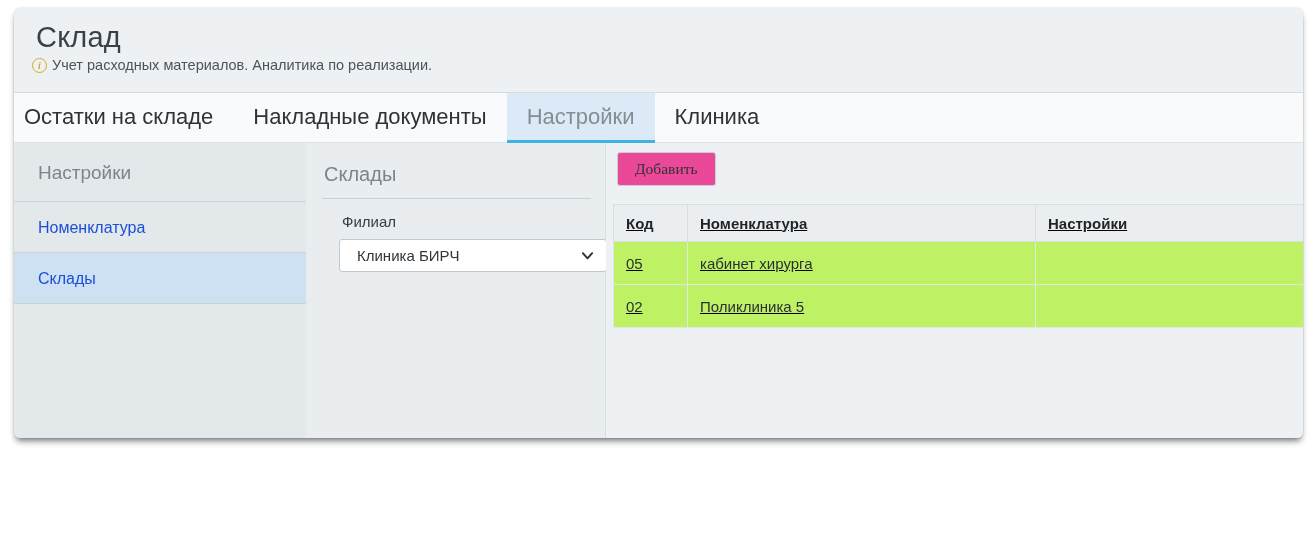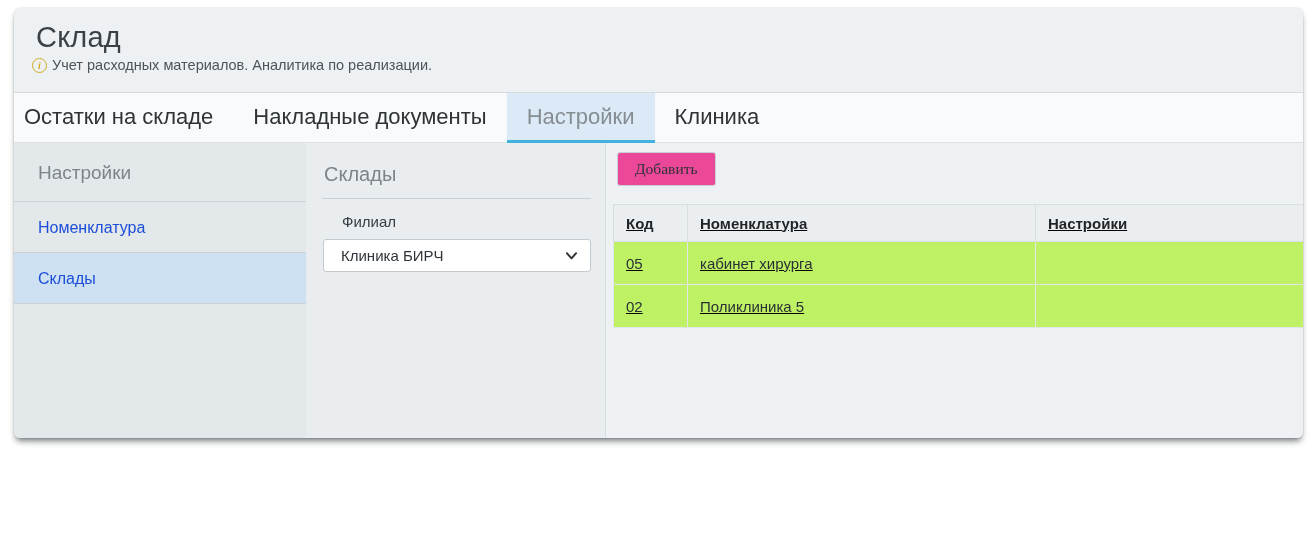--- a/index.html
+++ b/index.html
@@ -38,21 +38,21 @@
     color: #7d858a; border-bottom: 1px solid #ccd3d7; }
   .side-item { height: 51px; line-height: 51px; padding-left: 24px; font-size: 16px;
     color: #1d4ed8; border-bottom: 1px solid #ccd3d7; cursor: pointer; }
   .side-item.selected { background: #cde1f3; }
 
   .mid-panel { width: 300px; flex: none; background: #e9edef; border-right: 1px solid #d8dde0;
     padding: 16px 14px 0 16px; }
   .mid-title { font-size: 20px; color: #7d858a; margin: 4px 0 12px 2px; }
   .mid-rule { border-bottom: 1px solid #c9d0d4; margin-bottom: 14px; }
   .field-label { font-size: 15px; color: #363c40; margin-left: 20px; }
-  .select-box { margin-top: 9px; margin-left: 1px; width: 268px; height: 33px; background: #fff;
+  .select-box { margin-top: 9px; margin-left: 17px; width: 268px; height: 33px; background: #fff;
     border: 1px solid #c3cace; border-radius: 3px; display: flex; align-items: center;
     padding: 0 12px 0 17px; cursor: pointer; }
   .select-val { flex: 1; font-size: 15px; color: #2f353a; }
   .chev { flex: none; width: 13px; height: 13px; }
 
   .right-panel { flex: 1; background: #eef1f3; padding: 9px 0 0 7px; }
   .add-btn { margin-left: 4px; height: 34px; padding: 0 17px; background: #ec4899;
     border: 1px solid #c9d0d4; border-radius: 3px; font-size: 15.5px; color: #2e3337;
     font-family: Liberation Serif, serif; cursor: pointer; }
   .wh-table { margin-top: 18px; width: 100%; border-collapse: collapse; background: #fff; text-decoration: underline; }

